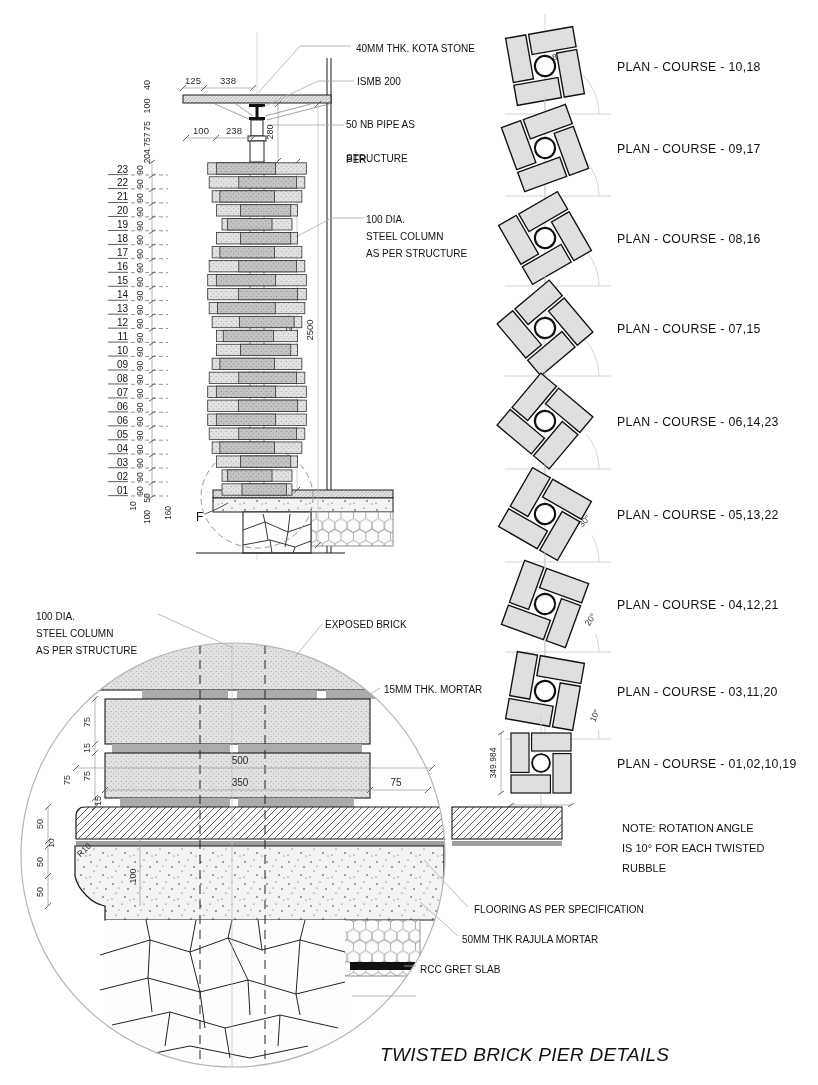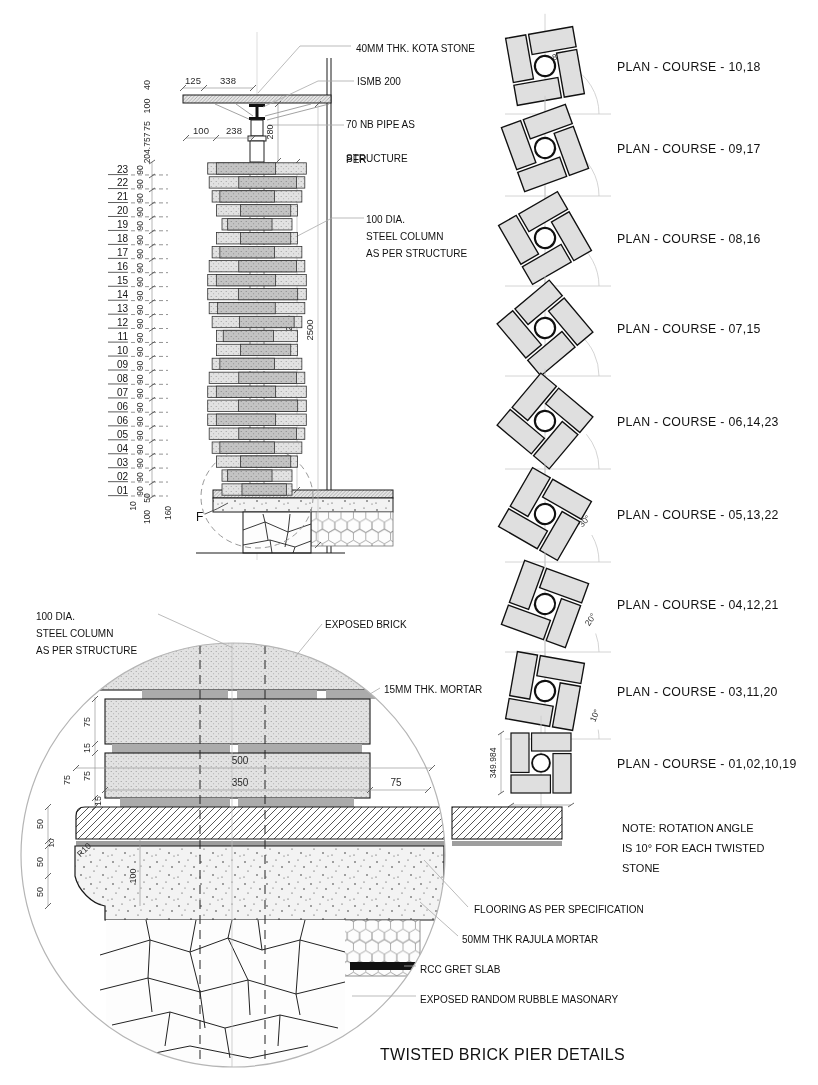--- a/index.html
+++ b/index.html
@@ -1,21 +1,21 @@
 <!DOCTYPE html>
 <html><head>
 <meta charset="utf-8">
 <style>
   html,body{margin:0;padding:0;background:#fff;}
   .canvas{position:relative;width:818px;height:1085px;background:#fff;overflow:hidden;
           font-family:"Liberation Sans",sans-serif;color:#111;}
   svg{position:absolute;left:0;top:0;}
   .t{position:absolute;font-size:10px;line-height:17px;white-space:nowrap;color:#111;}
   .t.big{font-size:11px;}
-  .title{font-size:16px;letter-spacing:.3px;}
+  .title{font-size:19px;letter-spacing:.3px;font-style:italic;}
   text{font-family:"Liberation Sans",sans-serif;}
 </style>
 </head>
 <body>
 
 <div class="canvas">
 <svg width="818" height="1085" viewBox="0 0 818 1085">
   <defs>
     <pattern id="stipL" width="5" height="5" patternUnits="userSpaceOnUse">
       <rect width="5" height="5" fill="#e2e2e2"></rect>
@@ -613,36 +613,35 @@
       <text transform="translate(43,862) rotate(-90)" font-size="9" text-anchor="middle" fill="#2a2a2a">50</text>
       <text transform="translate(43,892) rotate(-90)" font-size="9" text-anchor="middle" fill="#2a2a2a">50</text>
       <line x1="140" y1="839" x2="140" y2="906" stroke="#999" stroke-width="0.7"></line>
       <text transform="translate(136,876) rotate(-90)" font-size="9" text-anchor="middle" fill="#2a2a2a">100</text>
     </g>
   </g>
 </svg>
 
 <div class="t" style="left:356px;top:40px">40MM THK. KOTA STONE</div>
 <div class="t" style="left:357px;top:73px">ISMB 200</div>
-<div class="t" style="left:346px;top:116px">70 NB PIPE AS</div>
+<div class="t" style="left:346px;top:116px">50 NB PIPE AS</div>
 <div class="t" style="left:346px;top:151px">PER</div>
 <div class="t" style="left:346px;top:150px">STRUCTURE</div>
 <div class="t" style="left:366px;top:211px">100 DIA.</div>
 <div class="t" style="left:366px;top:228px">STEEL COLUMN</div>
 <div class="t" style="left:366px;top:245px">AS PER STRUCTURE</div>
 
 <div class="t" style="left:36px;top:608px">100 DIA.</div>
 <div class="t" style="left:36px;top:625px">STEEL COLUMN</div>
 <div class="t" style="left:36px;top:642px">AS PER STRUCTURE</div>
 <div class="t" style="left:325px;top:616px">EXPOSED BRICK</div>
 <div class="t" style="left:384px;top:681px">15MM THK. MORTAR</div>
 <div class="t" style="left:474px;top:901px">FLOORING AS PER SPECIFICATION</div>
 <div class="t" style="left:462px;top:931px">50MM THK RAJULA MORTAR</div>
 <div class="t" style="left:420px;top:961px">RCC GRET SLAB</div>
-<div class="t" style="left:420px;top:991px">EXPOSED RANDOM RUBBLE MASONARY</div>
 
 <div class="t big" style="left:622px;top:820px">NOTE:  ROTATION ANGLE</div>
 <div class="t big" style="left:622px;top:840px">IS 10° FOR EACH TWISTED</div>
-<div class="t big" style="left:622px;top:860px">STONE</div>
+<div class="t big" style="left:622px;top:860px">RUBBLE</div>
 
 <div class="t" style="left:57px;top:1090px;font-size:12px">DETAIL - F</div>
 <div class="t title" style="left:380px;top:1046px">TWISTED BRICK PIER DETAILS</div>
 </div>
 
 </body></html>

